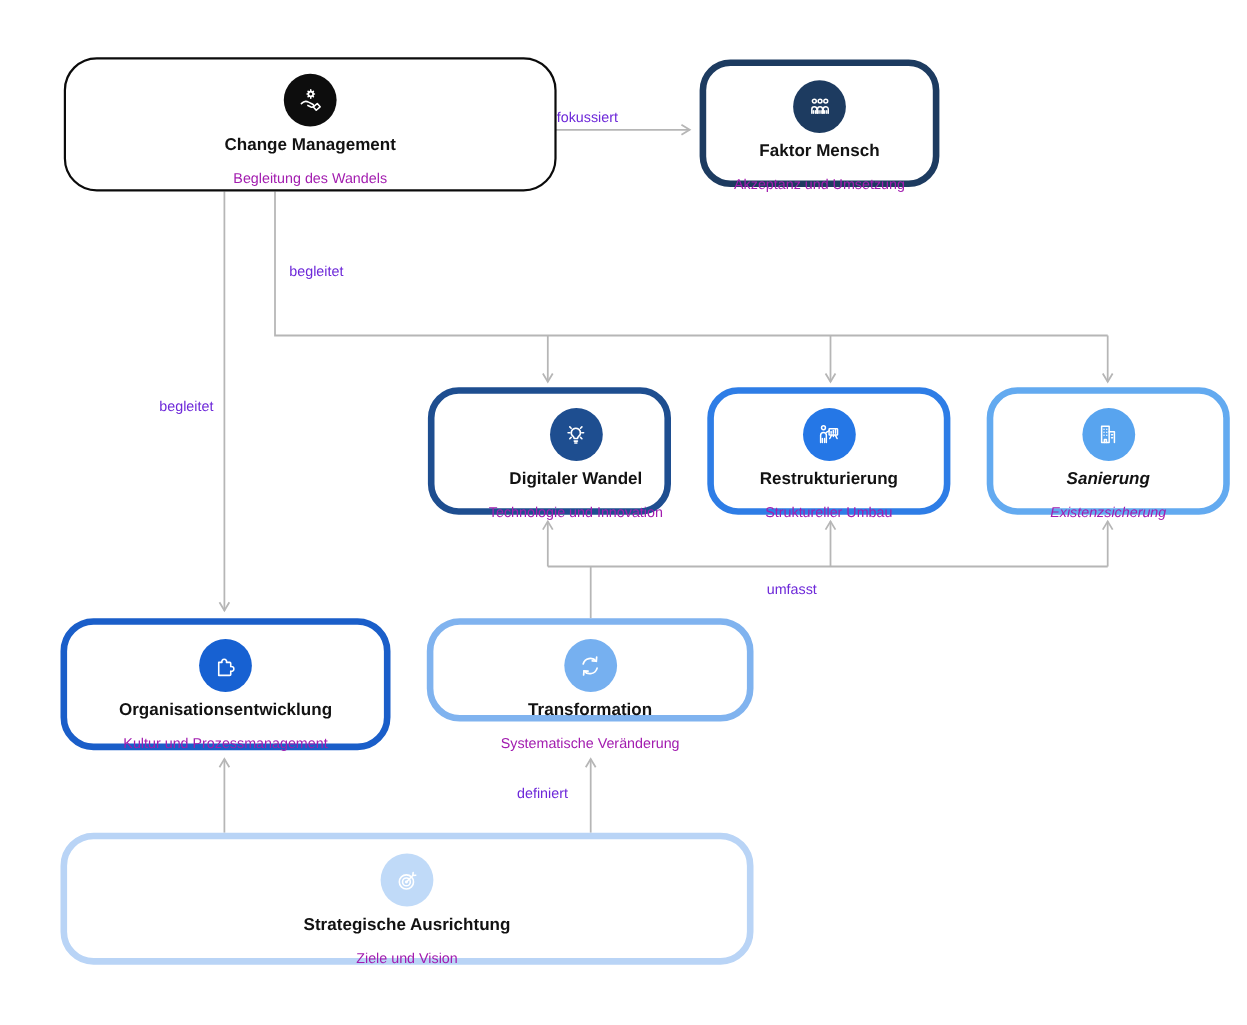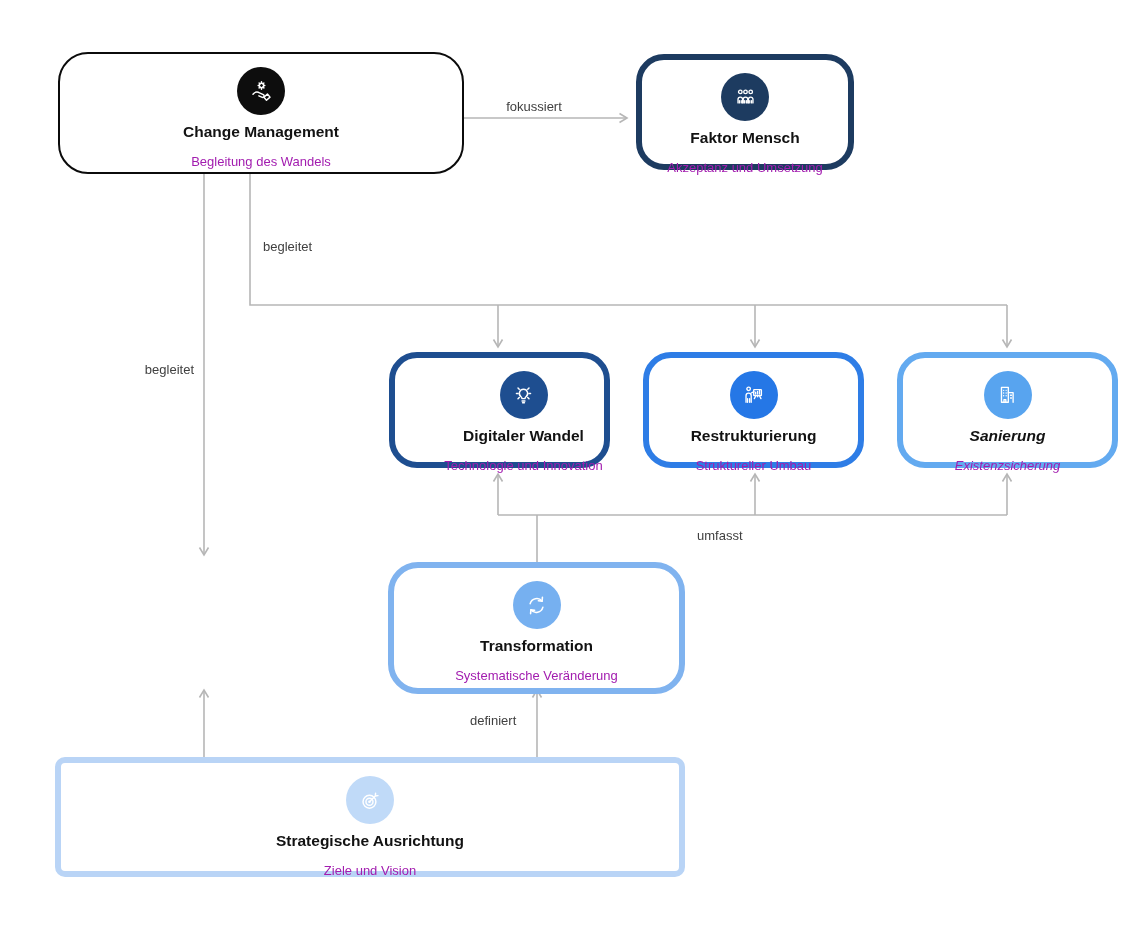--- a/index.html
+++ b/index.html
@@ -6,31 +6,31 @@
   body{font-family:"Liberation Sans","DejaVu Sans",sans-serif;}
   #canvas{position:relative;width:1134px;height:932px;background:#ffffff;overflow:hidden;}
   #edges{position:absolute;left:0;top:0;width:1134px;height:932px;}
   #edges path{fill:none;stroke:#b6b6b6;stroke-width:1.6px;}
   .node{position:absolute;background:#ffffff;border:6px solid #0f766e;box-sizing:border-box;
         display:flex;flex-direction:column;align-items:center;padding-top:13px;}
   .icon-circle{width:48px;height:48px;border-radius:50%;display:flex;align-items:center;justify-content:center;flex:0 0 auto;}
   .icon-circle svg{display:block;}
   .node-title{margin-top:7px;font-size:15.5px;font-weight:700;color:#121212;line-height:1.25;white-space:nowrap;}
   .node-sub{margin-top:13px;font-size:13px;color:#a21caf;line-height:1.25;white-space:nowrap;}
-  .edge-label{position:absolute;font-size:13px;color:#404040;white-space:nowrap;}
+  .edge-label{position:absolute;font-size:13px;color:#6d28d9;white-space:nowrap;}
 
   
-  #n-change{left:58px;top:52px;width:406px;height:122px;border-radius:30px;border-width:2.5px;}
+  #n-change{left:58px;top:52px;width:448px;height:122px;border-radius:30px;border-width:2.5px;}
   #n-faktor{left:636px;top:54px;width:218px;height:116px;border-radius:28px;}
   #n-digital{left:389px;top:352px;width:221px;height:116px;border-radius:28px;padding-left:48px;}
   #n-restrukt{left:643px;top:352px;width:221px;height:116px;border-radius:28px;}
   #n-sanierung{left:897px;top:352px;width:221px;height:116px;border-radius:28px;font-style:italic;}
   #n-organisation{left:55px;top:562px;width:300px;height:120px;border-radius:30px;}
-  #n-transformation{left:388px;top:562px;width:297px;height:132px;border-radius:30px;}
-  #n-strategie{left:55px;top:757px;width:630px;height:120px;border-radius:10px;}
+  #n-transformation{left:388px;top:562px;width:297px;height:94px;border-radius:30px;}
+  #n-strategie{left:55px;top:757px;width:630px;height:120px;border-radius:30px;}
 
   
   #el-fokussiert{left:501px;top:99px;width:66px;text-align:center;}
   #el-begleitet-1{left:263px;top:239px;}
   #el-begleitet-2{left:136px;top:362px;width:58px;text-align:right;}
   #el-umfasst{left:697px;top:528px;width:62px;text-align:left;}
   #el-definiert{left:470px;top:713px;width:58px;}
 </style>
 </head>
 <body>
@@ -131,20 +131,29 @@
         <path d="M13.8,10.2 h4.6 v9.3"></path>
         <path d="M9.3,8 h0.01 M11.7,8 h0.01 M9.3,10.6 h0.01 M11.7,10.6 h0.01 M9.3,13.2 h0.01 M11.7,13.2 h0.01"></path>
         <path d="M15.9,12.8 h0.9 M15.9,15.4 h0.9"></path>
         <path d="M9.6,19.5 v-2.6 h1.8 v2.6"></path>
       </svg>
     </div>
     <div class="node-title">Sanierung</div>
     <div class="node-sub">Existenzsicherung</div>
   </div>
 
+  <div class="node" id="n-organisation" style="border-color: rgb(26, 94, 201);">
+    <div class="icon-circle" style="background-color: rgb(23, 97, 210);">
+      <svg width="27" height="27" viewBox="0 0 26 26" fill="none" stroke="#fff" stroke-width="1.4" stroke-linecap="round" stroke-linejoin="round">
+        <path d="M6.6,9.8 h2.8 a2.1,2.1 0 1 1 4,0 h2.8 a0.9,0.9 0 0 1 0.9,0.9 v2.8 a2.1,2.1 0 1 1 0,4 v2.8 a0.9,0.9 0 0 1 -0.9,0.9 H6.6 z"></path>
+      </svg>
+    </div>
+    <div class="node-title">Organisationsentwicklung</div>
+    <div class="node-sub">Kultur und Prozessmanagement</div>
+  </div>
 
   <div class="node" id="n-transformation" style="border-color: rgb(128, 179, 239);">
     <div class="icon-circle" style="background-color: rgb(118, 176, 240);">
       <svg width="27" height="27" viewBox="0 0 26 26" fill="none" stroke="#fff" stroke-width="1.5" stroke-linecap="round" stroke-linejoin="round">
         <path d="M6.9,11.2 a6.6,6.6 0 0 1 11.5,-2.4"></path>
         <path d="M18.7,5.2 l-0.3,3.6 l-3.6,-0.3"></path>
         <path d="M19.1,14.8 a6.6,6.6 0 0 1 -11.5,2.4"></path>
         <path d="M7.3,20.8 l0.3,-3.6 l3.6,0.3"></path>
       </svg>
     </div>

